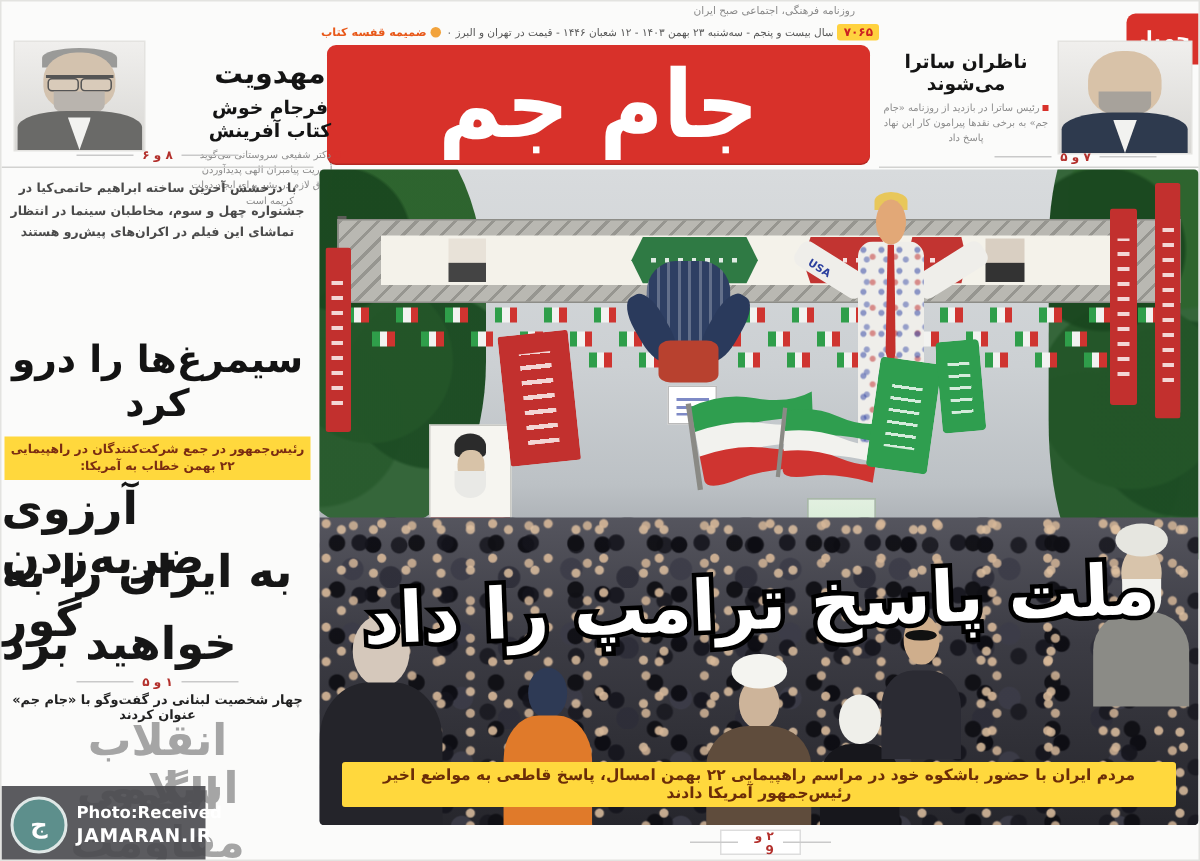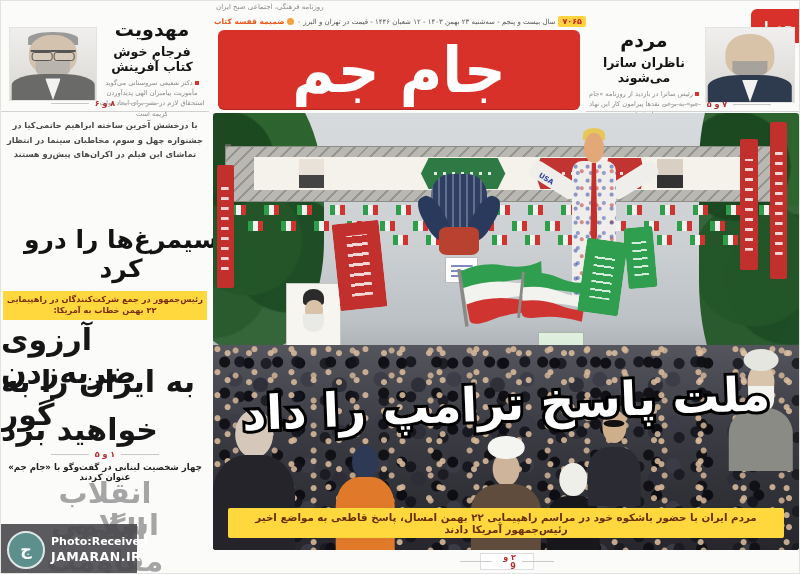--- a/index.html
+++ b/index.html
@@ -3,21 +3,21 @@
 <meta charset="utf-8">
 <style>
   html,body{margin:0;padding:0;background:#ffffff;}
   .page{position:relative;width:800px;height:574px;background:#fbfbfa;overflow:hidden;
         font-family:"DejaVu Sans",sans-serif;border:1px solid #e3e3e0;box-sizing:border-box;}
   .abs{position:absolute;}
   
   .corner-tab{right:0;top:8px;width:48px;height:34px;background:#d8312a;color:#fff;
     border-radius:6px 0 0 6px;display:flex;align-items:center;justify-content:center;
     font-size:13px;font-weight:bold;}
-  .tagline{top:2px;left:215px;width:366px;text-align:left;font-size:7px;color:#8a8a8a;direction:rtl;}
+  .tagline{top:2px;left:203px;width:366px;text-align:right;font-size:7px;color:#8a8a8a;direction:rtl;}
   .datebar{top:13px;left:213px;width:372px;height:15px;display:flex;direction:rtl;align-items:center;
     gap:3px;font-size:7px;color:#555;}
   .issue-badge{background:#ffd23f;color:#c22;font-weight:bold;font-size:8px;padding:1px 4px;border-radius:2px;}
   .dateline{white-space:nowrap;overflow:hidden;}
   .supp-dot{width:7px;height:7px;border-radius:50%;background:#f2a33c;flex:0 0 auto;}
   .supplement{color:#e8591a;font-weight:bold;font-size:7.5px;white-space:nowrap;}
   .logo-box{top:29px;left:217px;width:362px;height:79px;background:#d8312a;border-radius:6px;
     display:flex;align-items:center;justify-content:center;box-shadow:0 1px 0 #b52822;}
   .logo-text{color:#fff;font-size:58px;font-weight:900;direction:rtl;letter-spacing:-2px;
     transform:scaleY(1.08);line-height:1;}
@@ -46,21 +46,21 @@
   .pages{display:flex;align-items:center;gap:6px;justify-content:center;color:#b3302c;
     font-size:8px;font-weight:bold;direction:rtl;}
   .pages::before,.pages::after{content:"";height:1px;background:#c9c9c9;width:38px;}
   .hline{background:#d2d2d0;height:1px;}
   
   .cinema-lead{top:117px;left:3px;width:202px;font-size:8.3px;font-weight:bold;color:#4a4a4a;
     text-align:center;line-height:1.75;direction:rtl;}
   .cinema-title{top:148px;left:0;width:208px;text-align:center;font-size:62px;font-weight:900;
     color:#d8312a;line-height:1.1;direction:rtl;}
   .cinema-sub{top:224px;left:0;width:208px;text-align:center;font-size:25px;font-weight:900;
-    color:#131313;direction:rtl;margin-left:16px;}
+    color:#131313;direction:rtl;}
   .cinema-pages{top:272px;left:0;width:208px;}
   .kicker{top:290px;left:2px;width:200px;background:#ffd83d;color:#7a2c12;font-size:8.2px;
     font-weight:bold;text-align:center;direction:rtl;padding:3px 2px;line-height:1.4;}
   .quote{left:0;width:208px;text-align:left;font-size:30px;font-weight:900;color:#161616;
     direction:rtl;line-height:1.1;}
   .q1{top:322px;} .q2{top:364px;} .q3{top:412px;}
   .quote-pages{top:449px;left:0;width:208px;text-align:right;}
   .leb-kicker{top:461px;left:0;width:208px;text-align:center;font-size:8.6px;font-weight:bold;
     color:#222;direction:rtl;}
   .leb-line{left:0;width:208px;text-align:center;font-size:29px;font-weight:900;color:#a5a5a5;
@@ -186,39 +186,38 @@
   </div>
 
   <div class="abs portrait" style="left:8px;top:26px;width:86px;height:72px;">
     <div class="p-hair"></div>
     <div class="p-head"></div>
     <div class="p-glasses"></div>
     <div class="p-beard"></div>
     <div class="p-suit"></div>
     <div class="p-shirt"></div>
   </div>
-  <div class="abs story-text" style="left:96px;top:18px;width:110px;">
+  <div class="abs story-text" style="left:96px;top:38px;width:110px;padding-left:28px;">
     <div class="story-title">مهدویت</div>
     <div class="story-sub">فرجام خوش کتاب آفرینش</div>
     <div class="story-lead">
       <span class="bullet"></span><span>دکتر شفیعی سروستانی می‌گوید مأموریت پیامبران الهی پدیدآوردن استحقاق لازم در بشر برای ایجاد دولت کریمه است</span>
     </div>
   </div>
   <div class="abs pages" style="top:98px;left:0;width:208px;">
       <span>۸ و ۶</span>
     </div>
 
   <div class="abs portrait" style="right:4px;top:26px;width:88px;height:74px;">
     <div class="p-head" style="background:#d8c2a8;top:8%;height:58%;"></div>
     <div class="p-beard" style="background:#a7a29b;top:44%;"></div>
     <div class="p-suit" style="background:#2e3a4e;"></div>
     <div class="p-shirt"></div>
   </div>
   <div class="abs story-text" style="right:96px;top:29px;width:118px;">
-    <div class="story-title">مردم</div>
     <div class="story-sub">ناظران ساترا می‌شوند</div>
     <div class="story-lead">
       <span class="bullet"></span><span>رئیس ساترا در بازدید از روزنامه «جام جم» به برخی نقدها پیرامون کار این نهاد پاسخ داد</span>
     </div>
   </div>
   <div class="abs pages" style="top:99px;left:610px;width:212px;">
       <span>۷ و ۵</span>
     </div>
 
   <div class="abs hline seg-l"></div>

